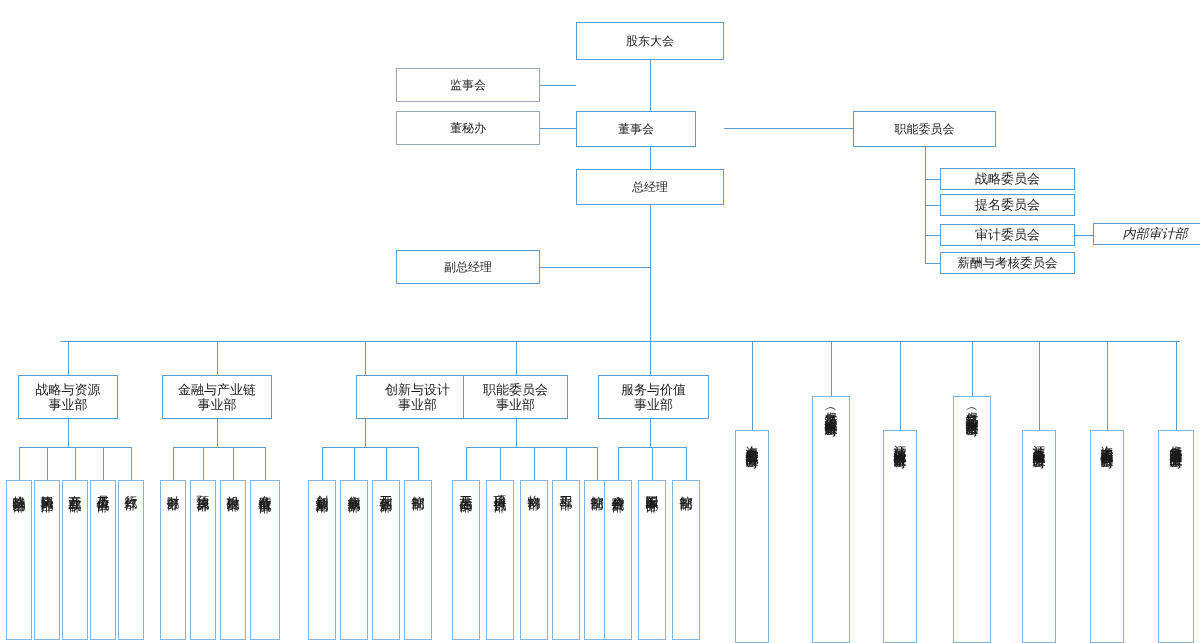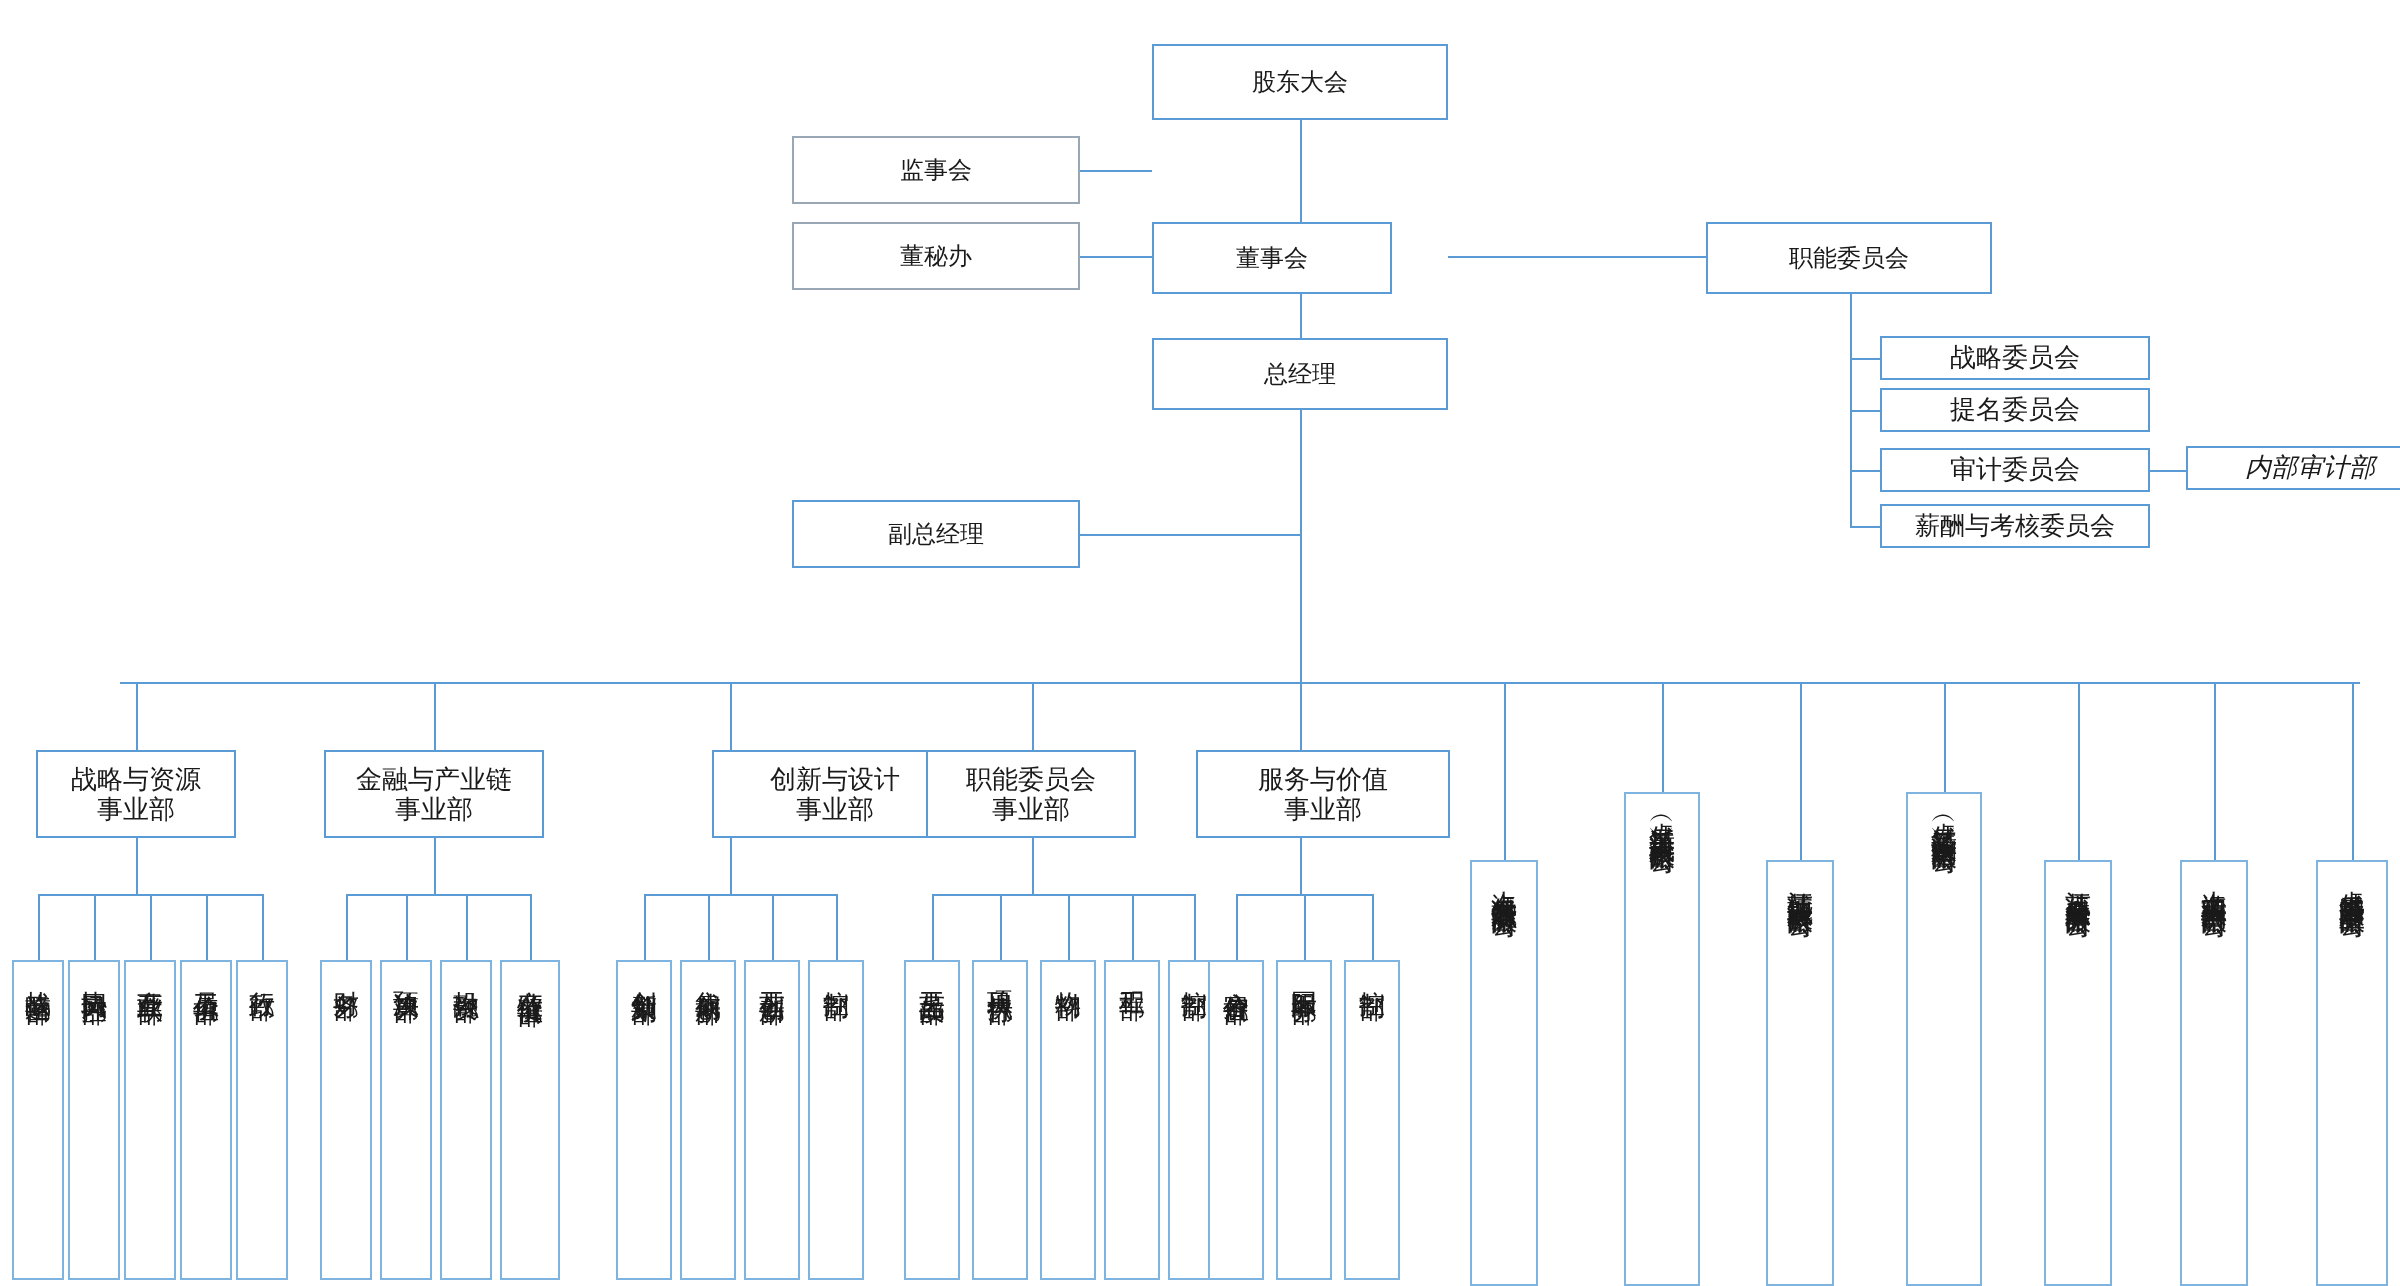--- a/index.html
+++ b/index.html
@@ -205,21 +205,21 @@
     </div>
     <div class="ln v" style="left: 534px; top: 447px; height: 33px;"></div>
     <div class="vbox" style="left: 552px; top: 480px; width: 28px; height: 160px;">
       <span class="vtxt" style="font-size: 13px;">工程部</span>
     </div>
     <div class="ln v" style="left: 566px; top: 447px; height: 33px;"></div>
     <div class="vbox" style="left: 584px; top: 480px; width: 26px; height: 160px;">
       <span class="vtxt" style="font-size: 13px;">控制部</span>
     </div>
     <div class="ln v" style="left: 597px; top: 447px; height: 33px;"></div>
-    <div class="box t13" style="left: 598px; top: 375px; width: 127px; height: 44px;">
+    <div class="box t13" style="left: 598px; top: 375px; width: 111px; height: 44px;">
       <span class="txt">服务与价值
 事业部</span>
     </div>
     <div class="ln v" style="left: 650px; top: 341px; height: 34px;"></div>
     <div class="ln v" style="left: 650px; top: 419px; height: 28px;"></div>
     <div class="ln h" style="left: 618px; top: 447px; width: 68px;"></div>
     <div class="vbox" style="left: 604px; top: 480px; width: 28px; height: 160px;">
       <span class="vtxt" style="font-size: 13px;">客户价值部</span>
     </div>
     <div class="ln v" style="left: 618px; top: 447px; height: 33px;"></div>

